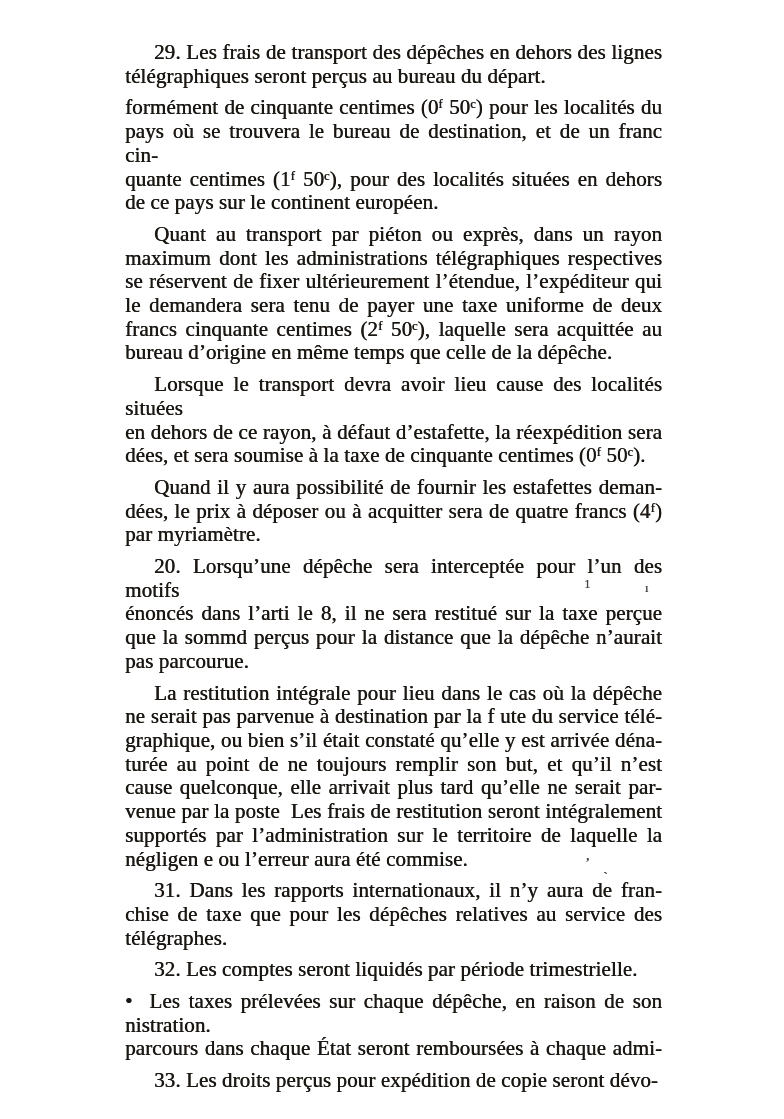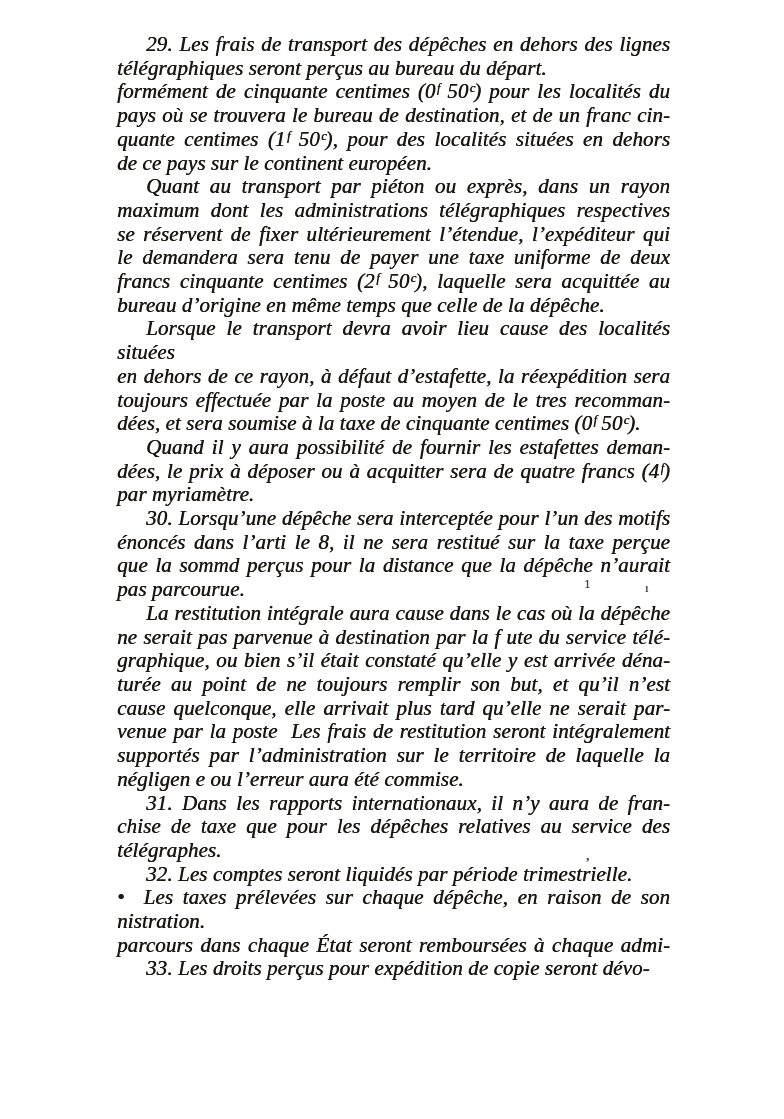--- a/index.html
+++ b/index.html
@@ -16,23 +16,22 @@
     font-family: "Liberation Serif", "DejaVu Serif", serif;
     color: #1b1713;
   }
   .text-block {
     position: absolute;
     left: 117px;
     top: 33px;
     width: 553px;
   }
   .para {
-    margin: 0;
+    margin: 8px;
     padding: 0;
-    font-style: italic;
   }
   .line {
     font-size: 21px;
     line-height: 23.7px;
     letter-spacing: 0.1px;
     text-align: justify;
     text-align-last: justify;
     text-shadow: 0.45px 0.3px 0 currentColor;
     white-space: normal;
   }
@@ -67,36 +66,35 @@
         <div class="line first-indent">Quant au transport par piéton ou exprès, dans un rayon</div>
         <div class="line">maximum dont les administrations télégraphiques respectives</div>
         <div class="line">se réservent de fixer ultérieurement l’étendue, l’expéditeur qui</div>
         <div class="line">le demandera sera tenu de payer une taxe uniforme de deux</div>
         <div class="line">francs cinquante centimes (2ᶠ 50ᶜ), laquelle sera acquittée au</div>
         <div class="line last">bureau d’origine en même temps que celle de la dépêche.</div>
       </div>
       <div class="para">
         <div class="line first-indent">Lorsque le transport devra avoir lieu cause des localités situées</div>
         <div class="line">en dehors de ce rayon, à défaut d’estafette, la réexpédition sera</div>
-        <div class="line">toujours effectuée par la poste au moyen de le tres recomman-</div>
         <div class="line last">dées, et sera soumise à la taxe de cinquante centimes (0ᶠ 50ᶜ).</div>
       </div>
       <div class="para">
         <div class="line first-indent">Quand il y aura possibilité de fournir les estafettes deman-</div>
         <div class="line">dées, le prix à déposer ou à acquitter sera de quatre francs (4ᶠ)</div>
         <div class="line last">par myriamètre.</div>
       </div>
       <div class="para">
-        <div class="line first-indent">30. Lorsqu’une dépêche sera interceptée pour l’un des motifs</div>
+        <div class="line first-indent">20. Lorsqu’une dépêche sera interceptée pour l’un des motifs</div>
         <div class="line">énoncés dans l’arti le 8, il ne sera restitué sur la taxe perçue</div>
         <div class="line">que la sommd perçus pour la distance que la dépêche n’aurait</div>
         <div class="line last">pas parcourue.</div>
       </div>
       <div class="para">
-        <div class="line first-indent">La restitution intégrale aura cause dans le cas où la dépêche</div>
+        <div class="line first-indent">La restitution intégrale pour lieu dans le cas où la dépêche</div>
         <div class="line">ne serait pas parvenue à destination par la f ute du service télé-</div>
         <div class="line">graphique, ou bien s’il était constaté qu’elle y est arrivée déna-</div>
         <div class="line">turée au point de ne toujours remplir son but, et qu’il n’est</div>
         <div class="line">cause quelconque, elle arrivait plus tard qu’elle ne serait par-</div>
         <div class="line">venue par la poste &nbsp;Les frais de restitution seront intégralement</div>
         <div class="line">supportés par l’administration sur le territoire de laquelle la</div>
         <div class="line last">négligen e ou l’erreur aura été commise.</div>
       </div>
       <div class="para">
         <div class="line first-indent">31. Dans les rapports internationaux, il n’y aura de fran-</div>

